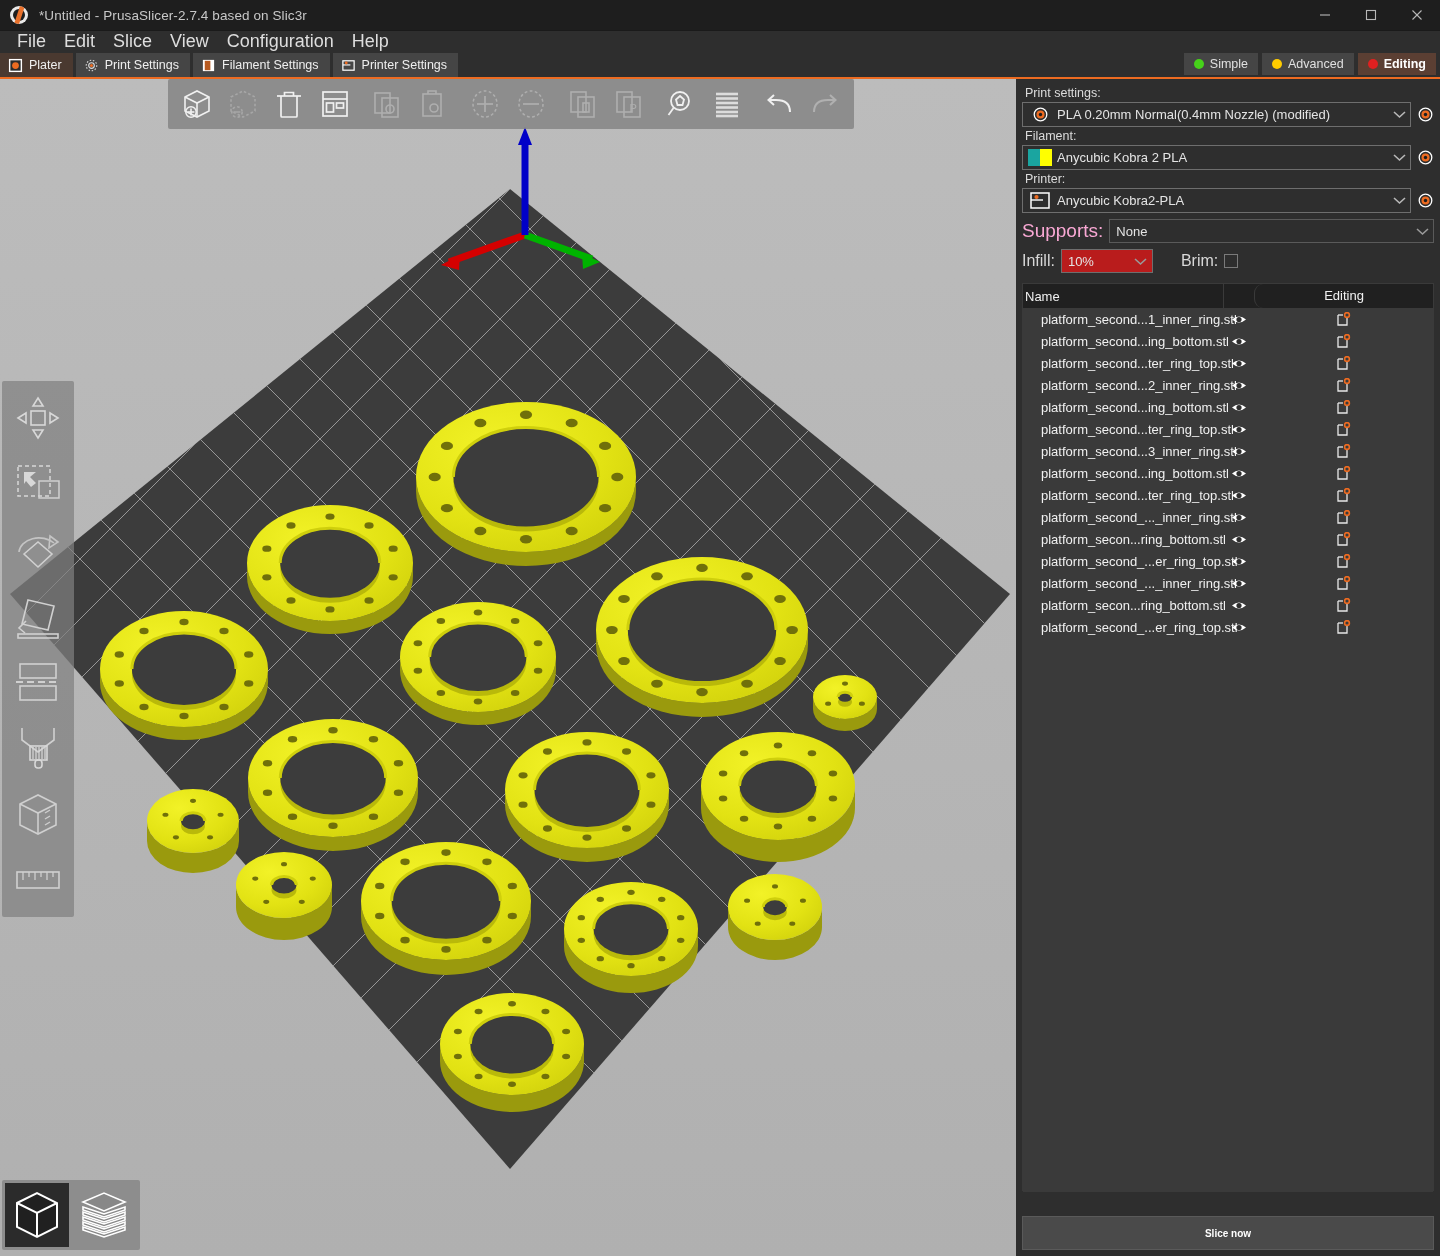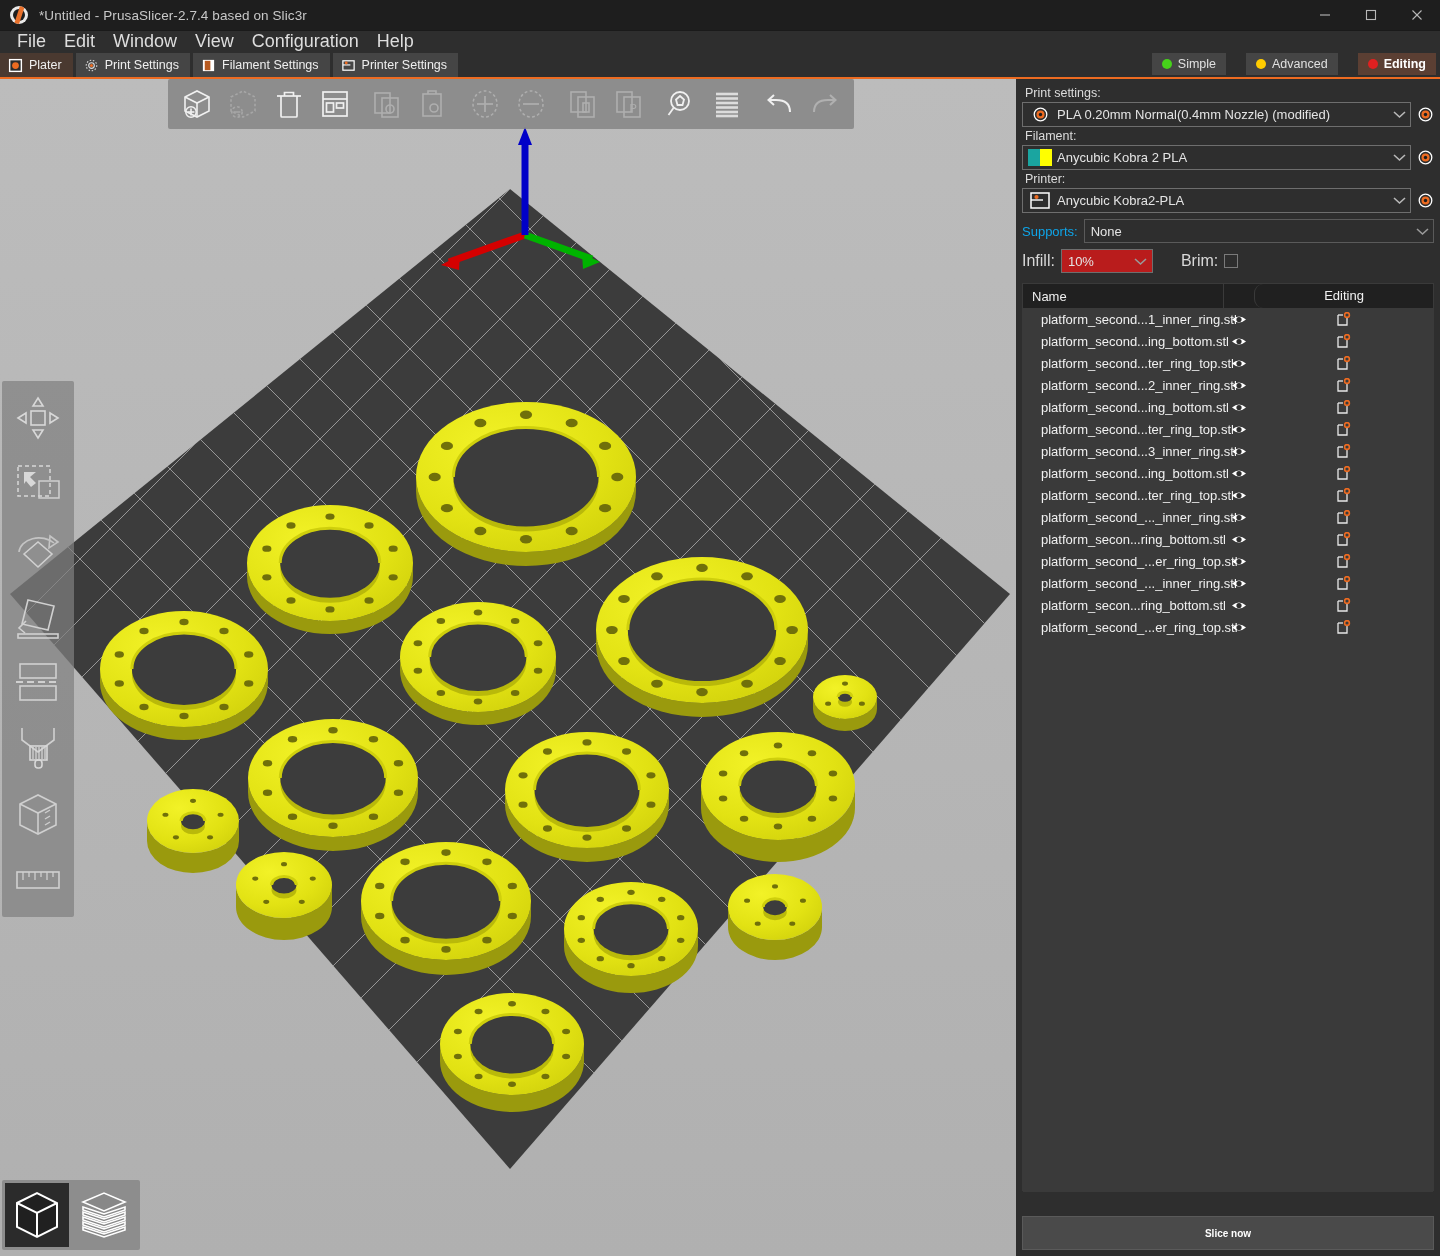--- a/index.html
+++ b/index.html
@@ -67,21 +67,21 @@
     content: ""; position: absolute; left: 0; right: 0; bottom: -2px; height: 2px;
     background: #ed6b21;
   }
   .tab-icon { width: 15px; height: 15px; flex: none; display: block; }
   .orange-rule {
     position: absolute; top: 77px; left: 0; width: 1440px; height: 2px; background: #ed6b21;
   }
 
   
   .modebar {
-    position: absolute; top: 53px; right: 4px; display: flex; gap: 20px; align-items: center;
+    position: absolute; top: 53px; right: 4px; display: flex; gap: 4px; align-items: center;
   }
   .mode-btn {
     height: 22px; display: flex; align-items: center; gap: 6px;
     padding: 0 10px; background: #454545; font-size: 12.5px; color: #e0e0e0;
   }
   .mode-btn.active { background: #5b3f33; color: #ffffff; font-weight: bold; }
   .mode-dot { width: 10px; height: 10px; border-radius: 50%; flex: none; }
 
   
   .viewport {
@@ -137,41 +137,41 @@
     width: 34px; height: 23px; display: flex; align-items: center; justify-content: center; flex: none;
   }
   .combo-text {
     font-size: 13px; color: #e4e4e4; white-space: nowrap; overflow: hidden;
     text-overflow: ellipsis; flex: 1;
   }
   .chevron { width: 22px; flex: none; display: flex; align-items: center; justify-content: center; }
   .gear-btn { width: 18px; height: 18px; flex: none; display: flex; align-items: center; justify-content: center; }
 
   .supports-row { display: flex; align-items: center; gap: 6px; margin-top: 6px; }
-  .supports-row .sb-inline-label { font-size: 13px; color: #0ea5e9; }
+  .supports-row .sb-inline-label { font-size: 19px; color: #f9a8d4; }
   .plain-combo {
     flex: 1; height: 24px; background: #2e2e2e; border: 1px solid #5a5a5a;
     display: flex; align-items: center; padding-left: 6px; position: relative;
   }
   .infill-row { display: flex; align-items: center; gap: 6px; margin-top: 6px; }
   .infill-combo {
     width: 92px; height: 24px; background: #b91c1c; border: 1px solid #6e6e6e;
     display: flex; align-items: center; padding-left: 6px; position: relative;
   }
   .brim-box {
     width: 14px; height: 14px; border: 1px solid #7a7a7a; background: #2e2e2e;
   }
 
   
   .objlist { margin-top: 10px; border: 1px solid #3a3a3a; background: #3a3a3a; height: 908px; }
   .objlist-head {
     display: flex; height: 24px; background: #202020; align-items: center;
     font-size: 13px; color: #f0f0f0;
   }
-  .oh-name { width: 200px; padding-left: 9px; }
+  .oh-name { width: 200px; padding-left: 2px; }
   .oh-gap { width: 31px; border-left: 1px solid #3a3a3a; height: 24px; }
   .oh-edit { flex: 1; text-align: center; border-left: 1px solid #3a3a3a; height: 24px; line-height: 24px; border-radius: 9px; }
   .obj-rows { background: #3a3a3a; height: 884px; overflow: hidden; }
   .obj-row { display: flex; height: 22px; align-items: center; font-size: 13px; color: #f0f0f0; }
   .or-name { width: 200px; padding-left: 18px; white-space: nowrap; }
   .or-eye { width: 31px; display: flex; align-items: center; justify-content: center; }
   .or-edit { flex: 1; display: flex; align-items: center; justify-content: center; }
 
   .slice-btn {
     position: absolute; left: 6px; right: 6px; bottom: 6px; height: 34px;
@@ -204,21 +204,21 @@
             <line x1="1.5" y1="1.5" x2="10.5" y2="10.5" stroke="#b8b8b8" stroke-width="1.1"></line>
             <line x1="10.5" y1="1.5" x2="1.5" y2="10.5" stroke="#b8b8b8" stroke-width="1.1"></line>
           </svg>
       </div>
     </div>
   </div>
 
   <div class="menubar">
     <div class="menu-item">File</div>
     <div class="menu-item">Edit</div>
-    <div class="menu-item">Window</div>
+    <div class="menu-item">Slice</div>
     <div class="menu-item">View</div>
     <div class="menu-item">Configuration</div>
     <div class="menu-item">Help</div>
   </div>
 
   <div class="tabbar">
     <div class="tab active">
       <svg class="tab-icon" viewBox="0 0 16 16">
         <rect x="1" y="1" width="14" height="14" fill="#ffffff"></rect>
           <rect x="2.5" y="2.5" width="11" height="11" fill="#2b2b2b"></rect>

